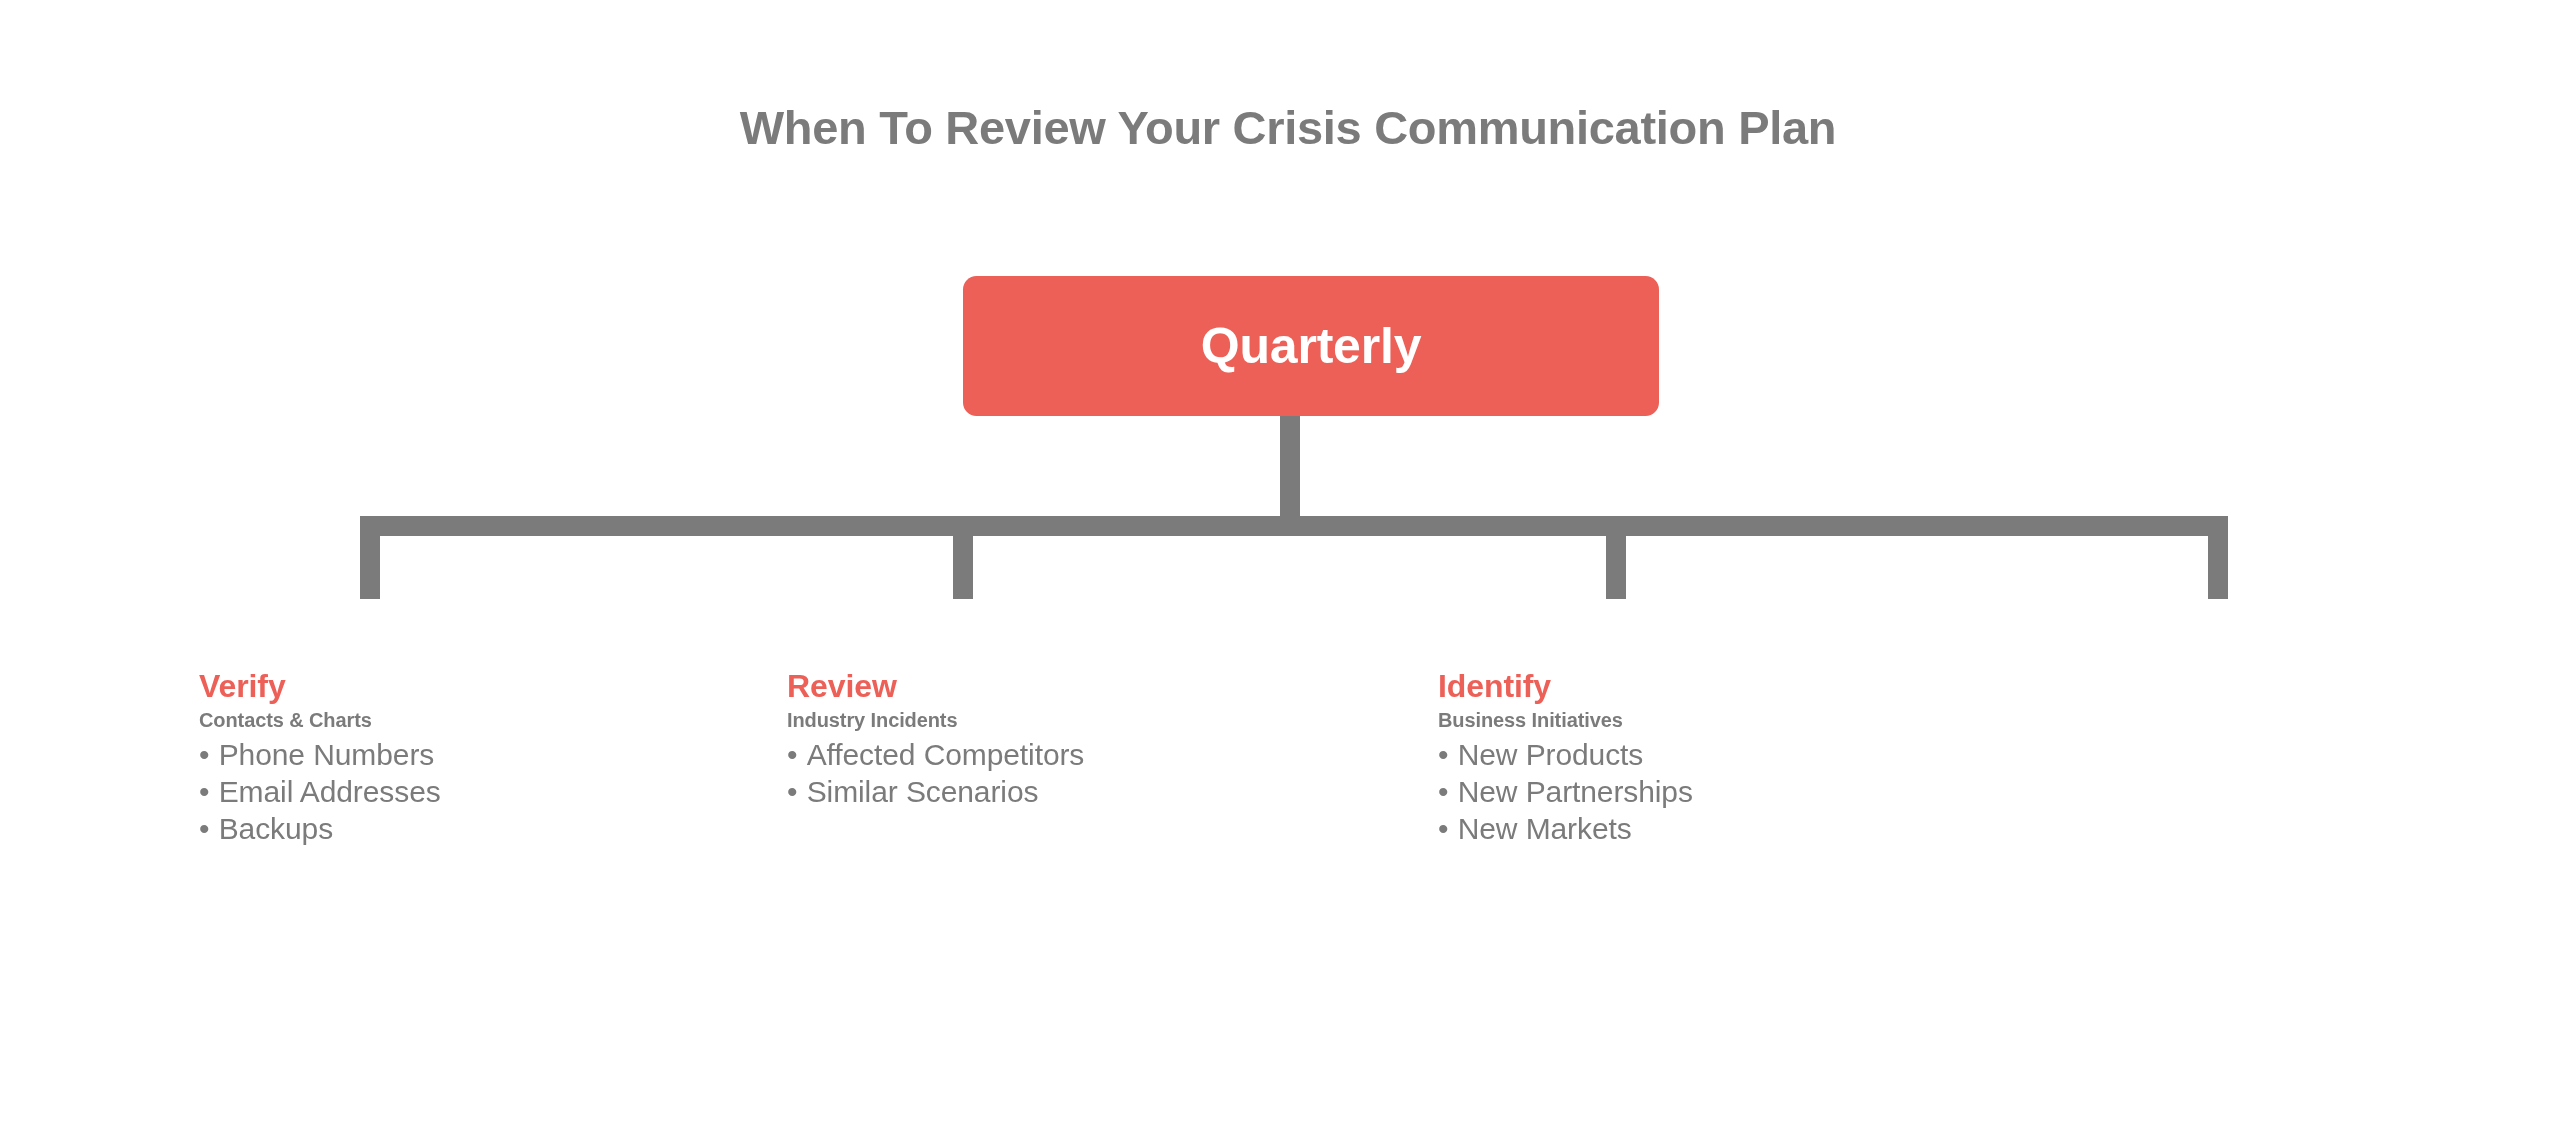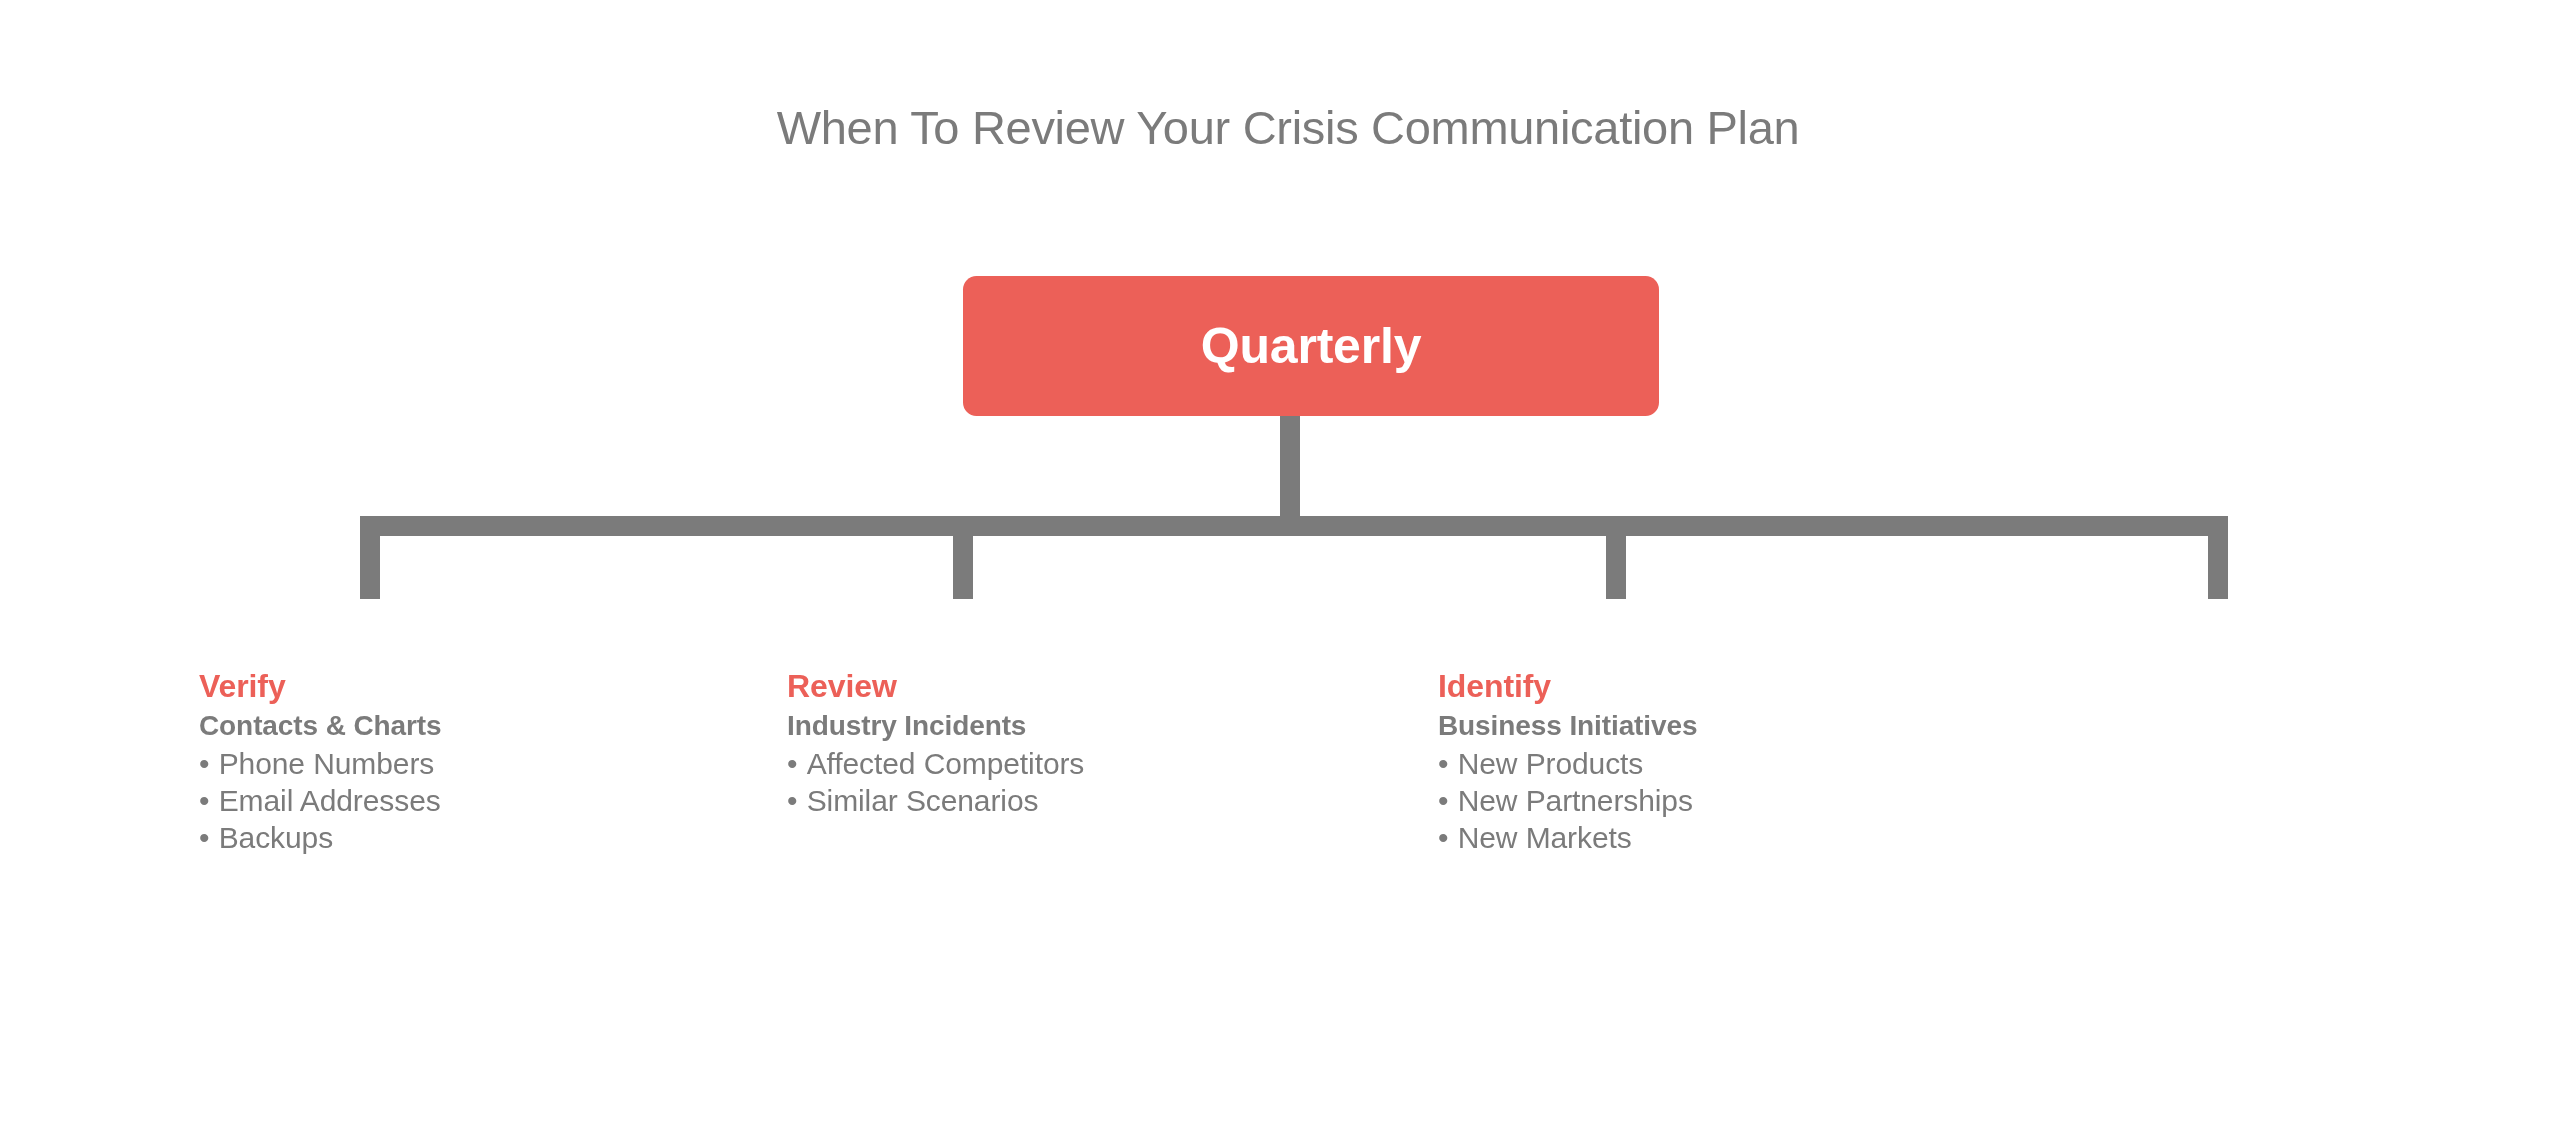--- a/index.html
+++ b/index.html
@@ -23,21 +23,21 @@
   }
 
   
   .diagram-title {
     position: absolute;
     left: 0;
     top: 100px;
     width: 2576px;
     text-align: center;
     font-size: 47px;
-    font-weight: 400;
+    font-weight: 700;
     letter-spacing: -0.3px;
     color: #7b7b7b;
     white-space: nowrap;
   }
 
   
   .root-node {
     position: absolute;
     left: 963px;
     top: 276px;
@@ -111,21 +111,21 @@
 
   .branch-action {
     font-size: 32px;
     font-weight: 700;
     color: #ec6058;
     line-height: 1.18;
     letter-spacing: -0.1px;
     margin: 0;
   }
   .branch-subject {
-    font-size: 28px;
+    font-size: 20px;
     font-weight: 700;
     color: #7b7b7b;
     line-height: 1.18;
     letter-spacing: -0.1px;
     margin: 3.6px 0 0 0;
   }
   .branch-list {
     list-style: none;
     margin: 2.7px 0 0 0;
     padding: 0;

